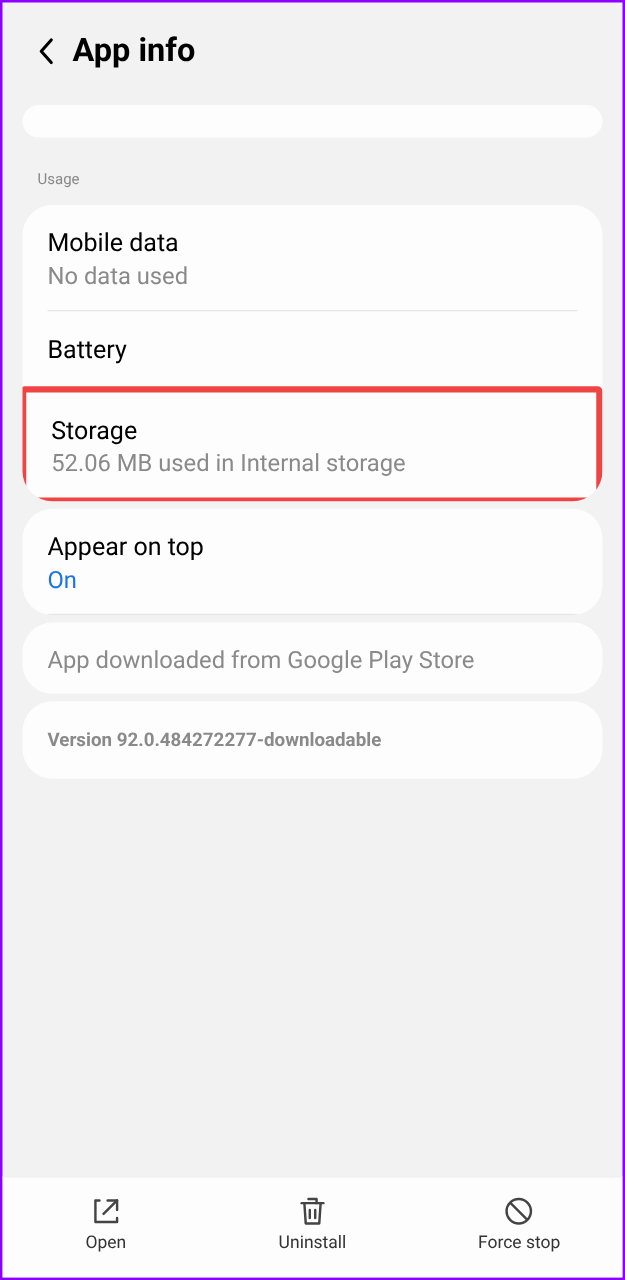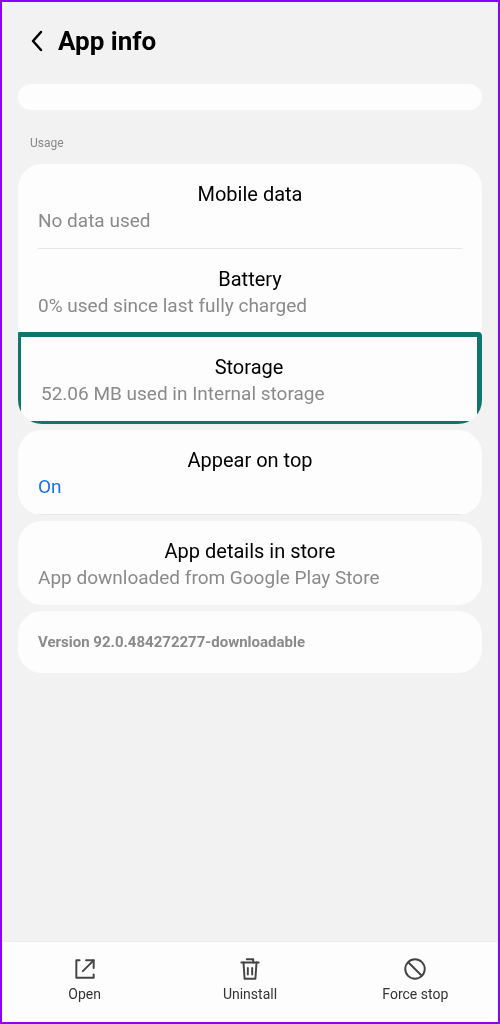--- a/index.html
+++ b/index.html
@@ -49,34 +49,33 @@
       overflow: hidden;
     }
     .row {
       padding: 18px 20px 16px 20px;
       position: relative;
     }
     .row-title {
       font-size: 20px;
       color: #000;
       margin-bottom: 3px;
-      text-align: center;
     }
     .row-sub {
       font-size: 19px;
       color: #8a8a8a;
     }
     .row-sub.link { color: #1a73e8; }
     .divider {
       height: 1px;
       background: #e6e6e6;
       margin: 0 20px;
     }
     .highlight-box {
-      border: 5px solid #0f766e;
+      border: 5px solid #ef4444;
       border-radius: 4px;
       margin: -2px 0px -2px -2px;
     }
     .version-card {
       background: #fdfdfd;
       border-radius: 24px;
       margin: 6px 16px;
       padding: 22px 20px;
     }
     .version-text {
@@ -125,42 +124,40 @@
 <div class="section-label">Usage</div>
 
 <div class="card">
   <div class="row">
     <div class="row-title">Mobile data</div>
     <div class="row-sub">No data used</div>
   </div>
   <div class="divider"></div>
   <div class="row">
     <div class="row-title">Battery</div>
-    <div class="row-sub">0% used since last fully charged</div>
   </div>
   <div class="divider"></div>
   <div class="highlight-box">
     <div class="row">
       <div class="row-title">Storage</div>
       <div class="row-sub">52.06 MB used in Internal storage</div>
     </div>
   </div>
 </div>
 
 <div class="card">
   <div class="row">
     <div class="row-title">Appear on top</div>
     <div class="row-sub link">On</div>
   </div>
   <div class="divider"></div>
 </div>
 
 <div class="card">
   <div class="row">
-    <div class="row-title">App details in store</div>
     <div class="row-sub">App downloaded from Google Play Store</div>
   </div>
 </div>
 
 <div class="version-card">
   <div class="version-text">Version 92.0.484272277-downloadable</div>
 </div>
 
 <div class="bottom-bar">
   <div class="bottom-btn">

